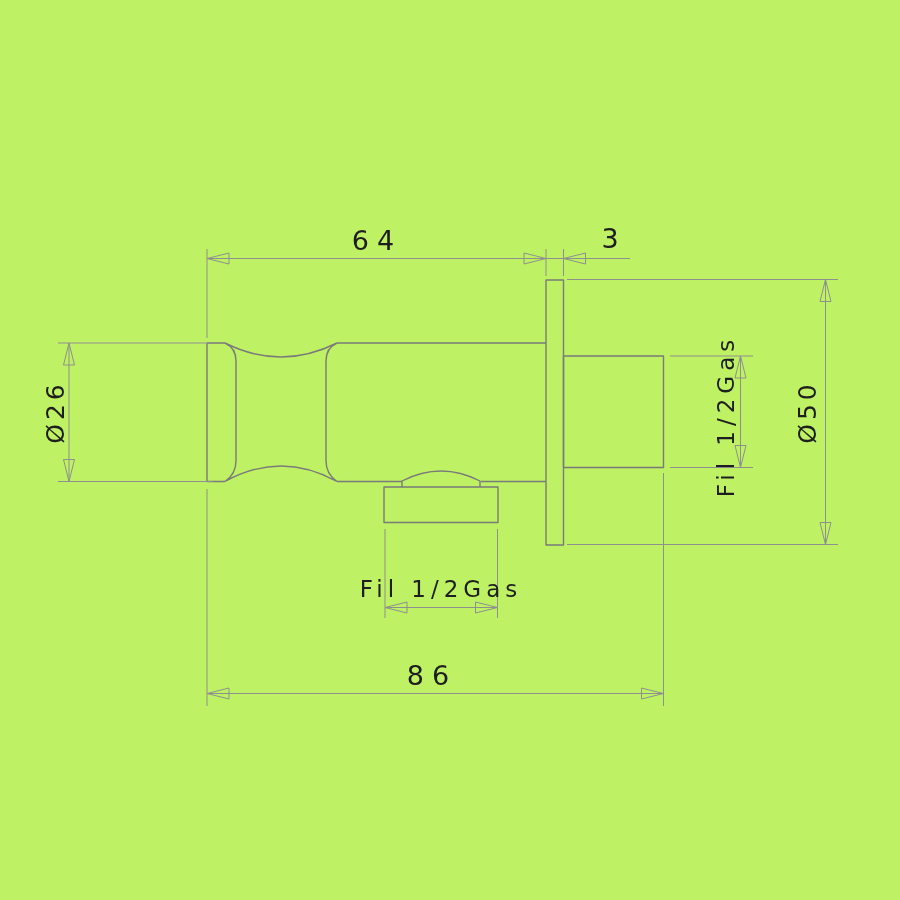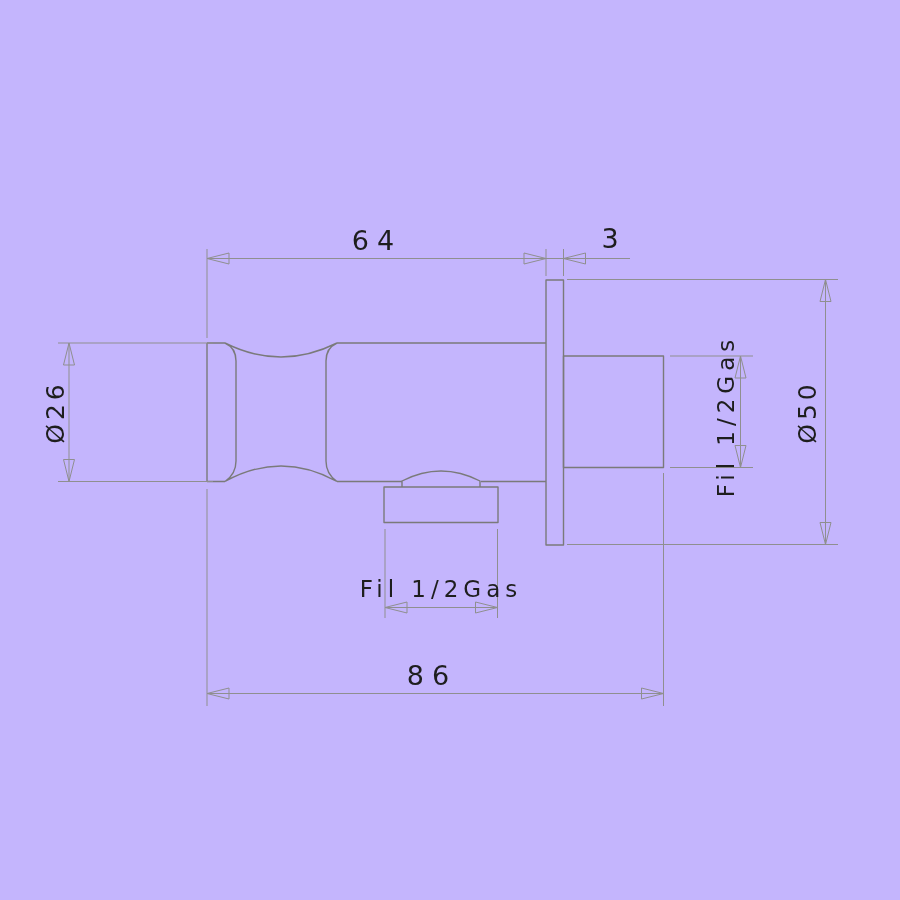--- a/index.html
+++ b/index.html
@@ -5,21 +5,21 @@
 <style>
   html, body {
     margin: 0;
     padding: 0;
     background: #ffffff;
   }
   .canvas {
     position: relative;
     width: 900px;
     height: 900px;
-    background: #c4b5fd;
+    background: #bef264;
     overflow: hidden;
     font-family: "DejaVu Sans", "Liberation Sans", sans-serif;
   }
   svg { display: block; }
 
   
   .part {
     stroke: #7a7a7a;
     stroke-width: 1.4;
     fill: none;

